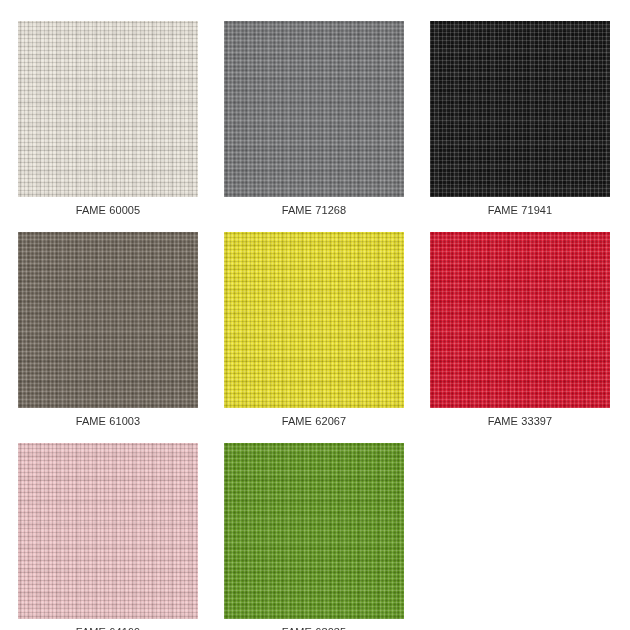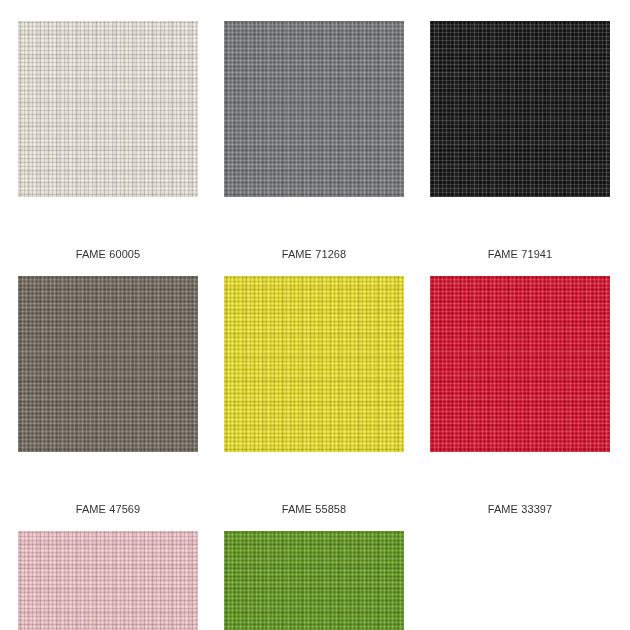--- a/index.html
+++ b/index.html
@@ -32,21 +32,20 @@
     row-gap: 0px;
     align-content: start;
   }
 
   .swatch-cell {
     width: 180px;
     display: flex;
     flex-direction: column;
     align-items: stretch;
     margin-bottom: 6px;
-    gap: 44px;
   }
 
   .swatch-cell.is-empty {
     visibility: hidden;
   }
 
   .swatch-tile {
     position: relative;
     width: 180px;
     height: 176px;
@@ -161,29 +160,29 @@
           <div class="weave weave-slub"></div>
         </div>
         <div class="swatch-label">FAME 71941</div>
       </div>
       <div class="swatch-cell">
         <div class="swatch-tile" style="background-color: rgb(114, 105, 93);">
           <div class="weave weave-warp"></div>
           <div class="weave weave-weft"></div>
           <div class="weave weave-slub"></div>
         </div>
-        <div class="swatch-label">FAME 47569</div>
+        <div class="swatch-label">FAME 61003</div>
       </div>
       <div class="swatch-cell">
         <div class="swatch-tile" style="background-color: rgb(233, 224, 42);">
           <div class="weave weave-warp"></div>
           <div class="weave weave-weft"></div>
           <div class="weave weave-slub"></div>
         </div>
-        <div class="swatch-label">FAME 55858</div>
+        <div class="swatch-label">FAME 62067</div>
       </div>
       <div class="swatch-cell">
         <div class="swatch-tile" style="background-color: rgb(216, 17, 42);">
           <div class="weave weave-warp"></div>
           <div class="weave weave-weft"></div>
           <div class="weave weave-slub"></div>
         </div>
         <div class="swatch-label">FAME 33397</div>
       </div>
       <div class="swatch-cell">

